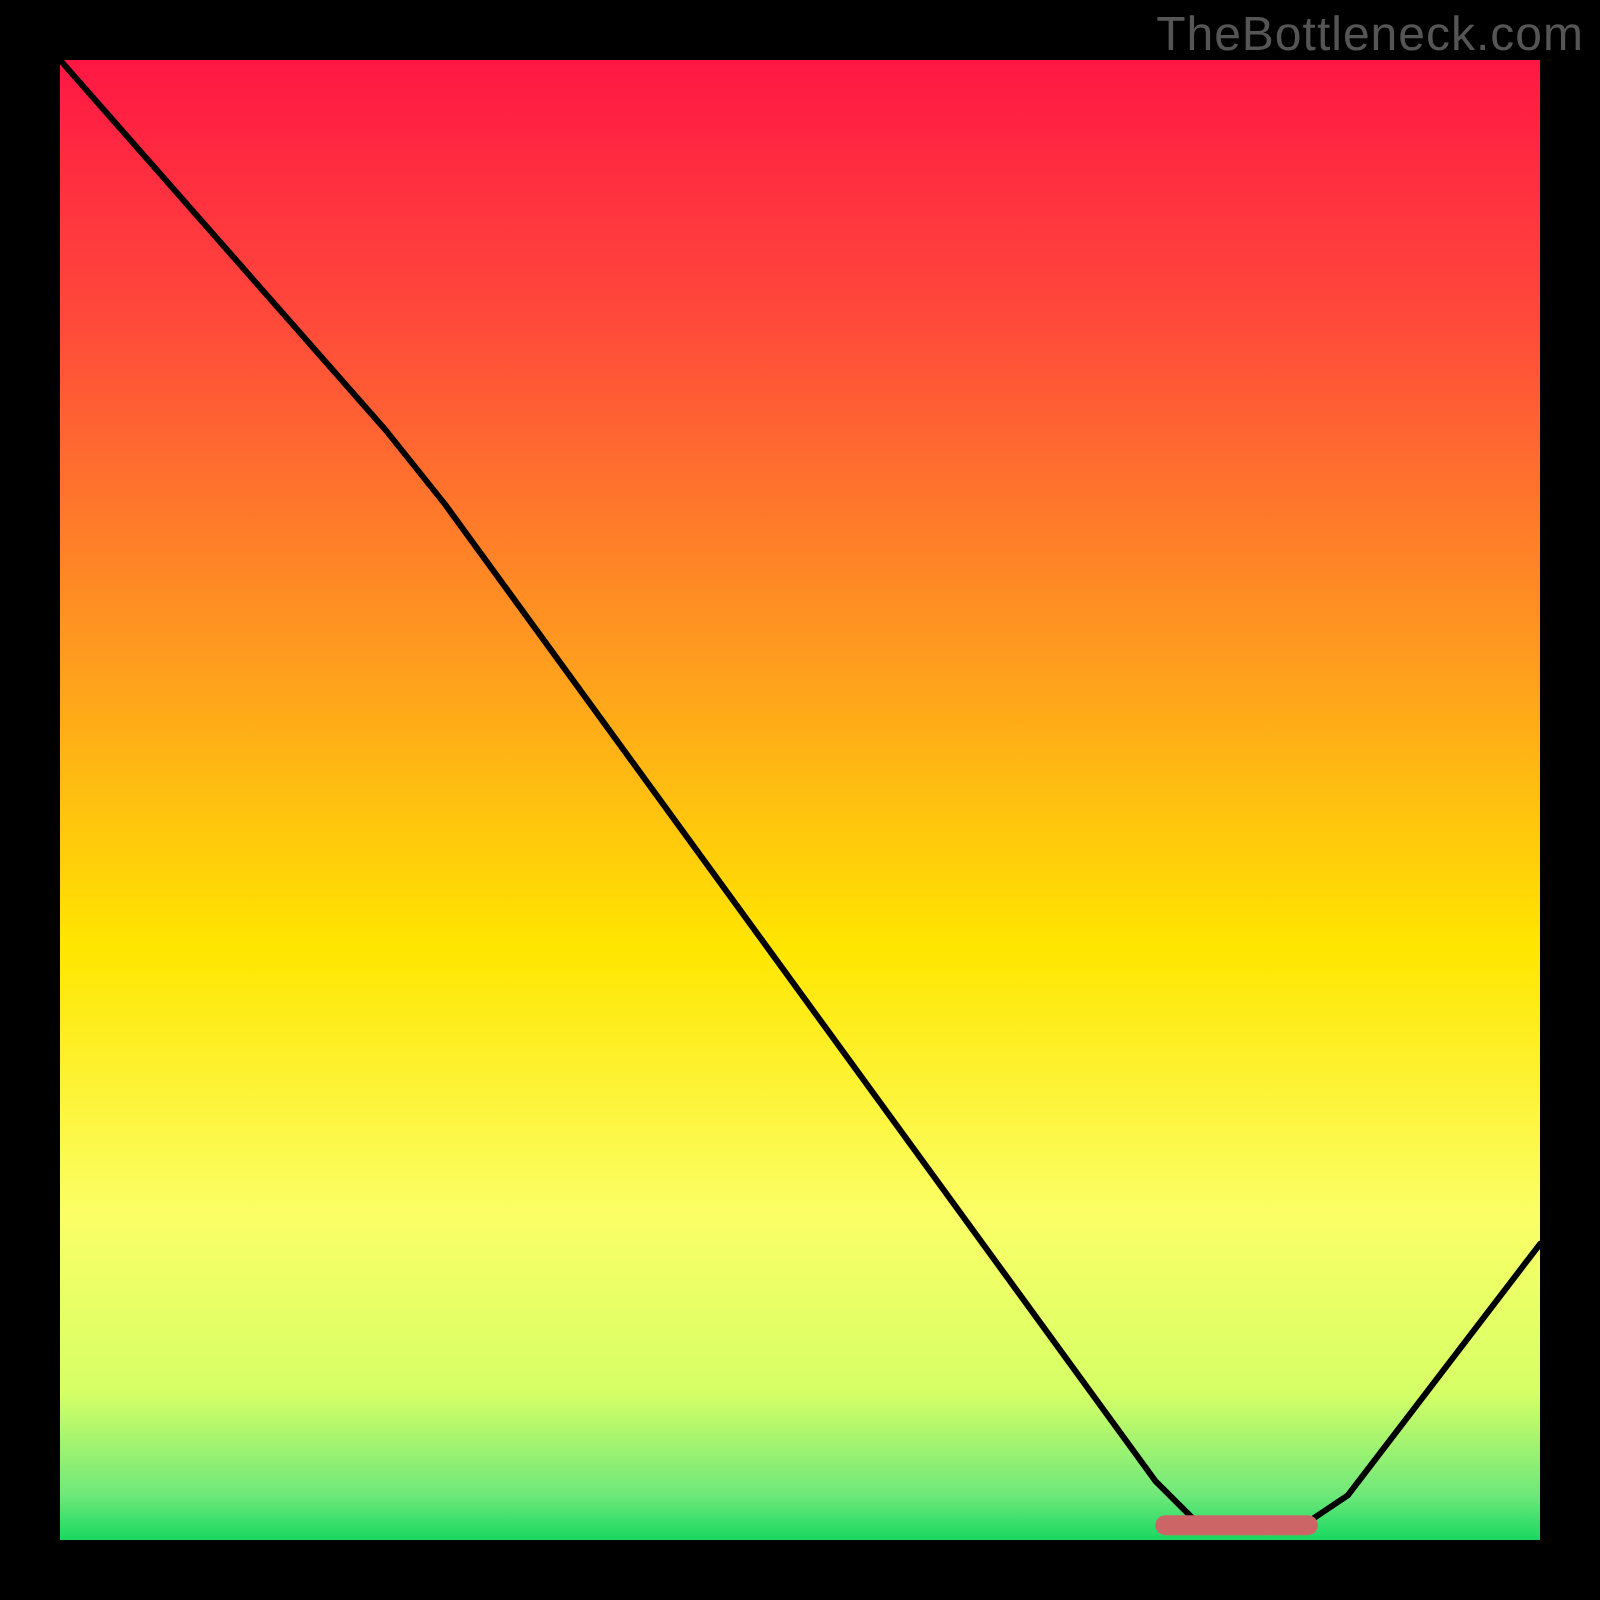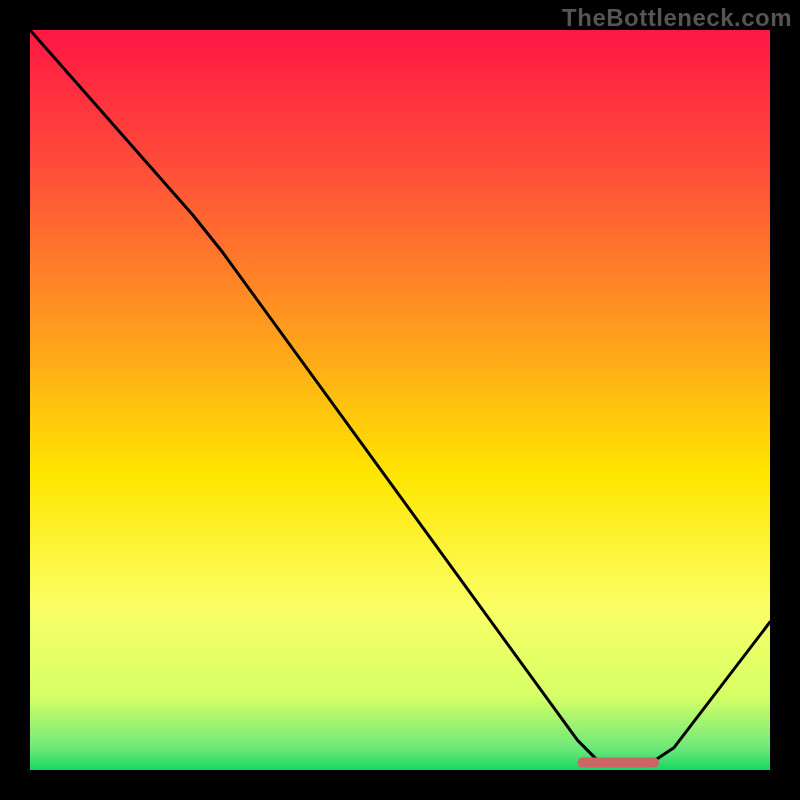--- a/index.html
+++ b/index.html
@@ -19,21 +19,21 @@
     height: 740px;
     background: #000;
     overflow: hidden;
   }
   .watermark {
     position: absolute;
     top: 4px;
     right: 8px;
     color: #555;
     font-size: 24px;
-    font-weight: 700;
+    font-weight: 400;
     letter-spacing: 0.5px;
     user-select: none;
   }
   svg {
     display: block;
   }
 </style>
 </head>
 <body>
 

